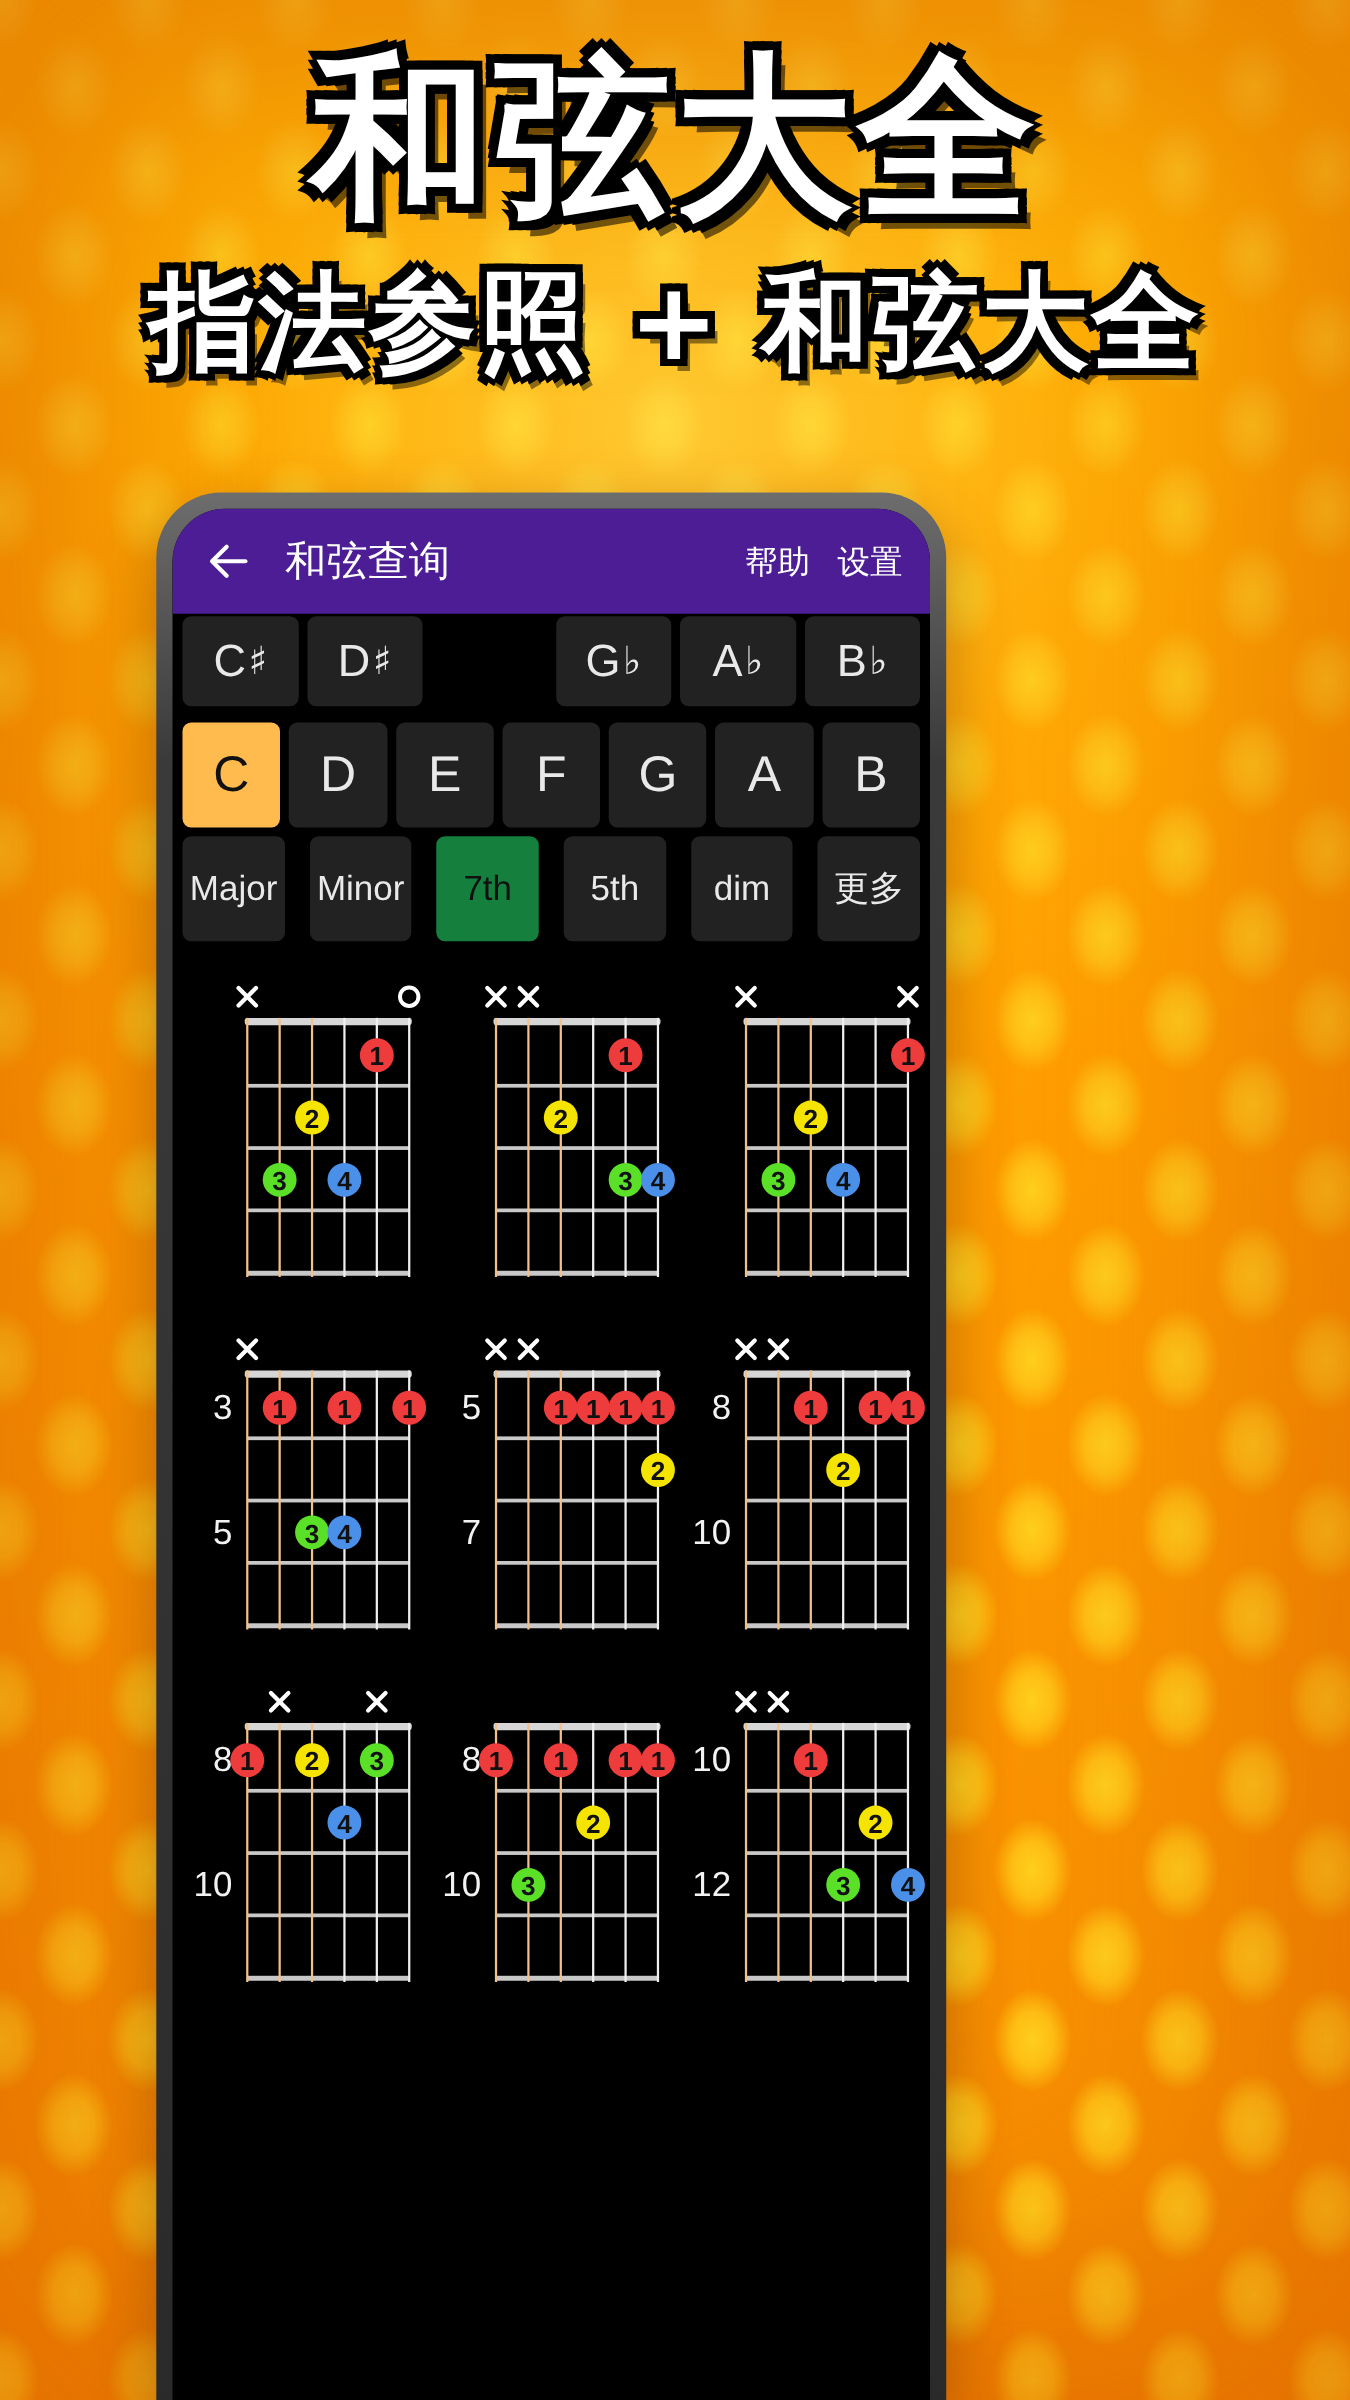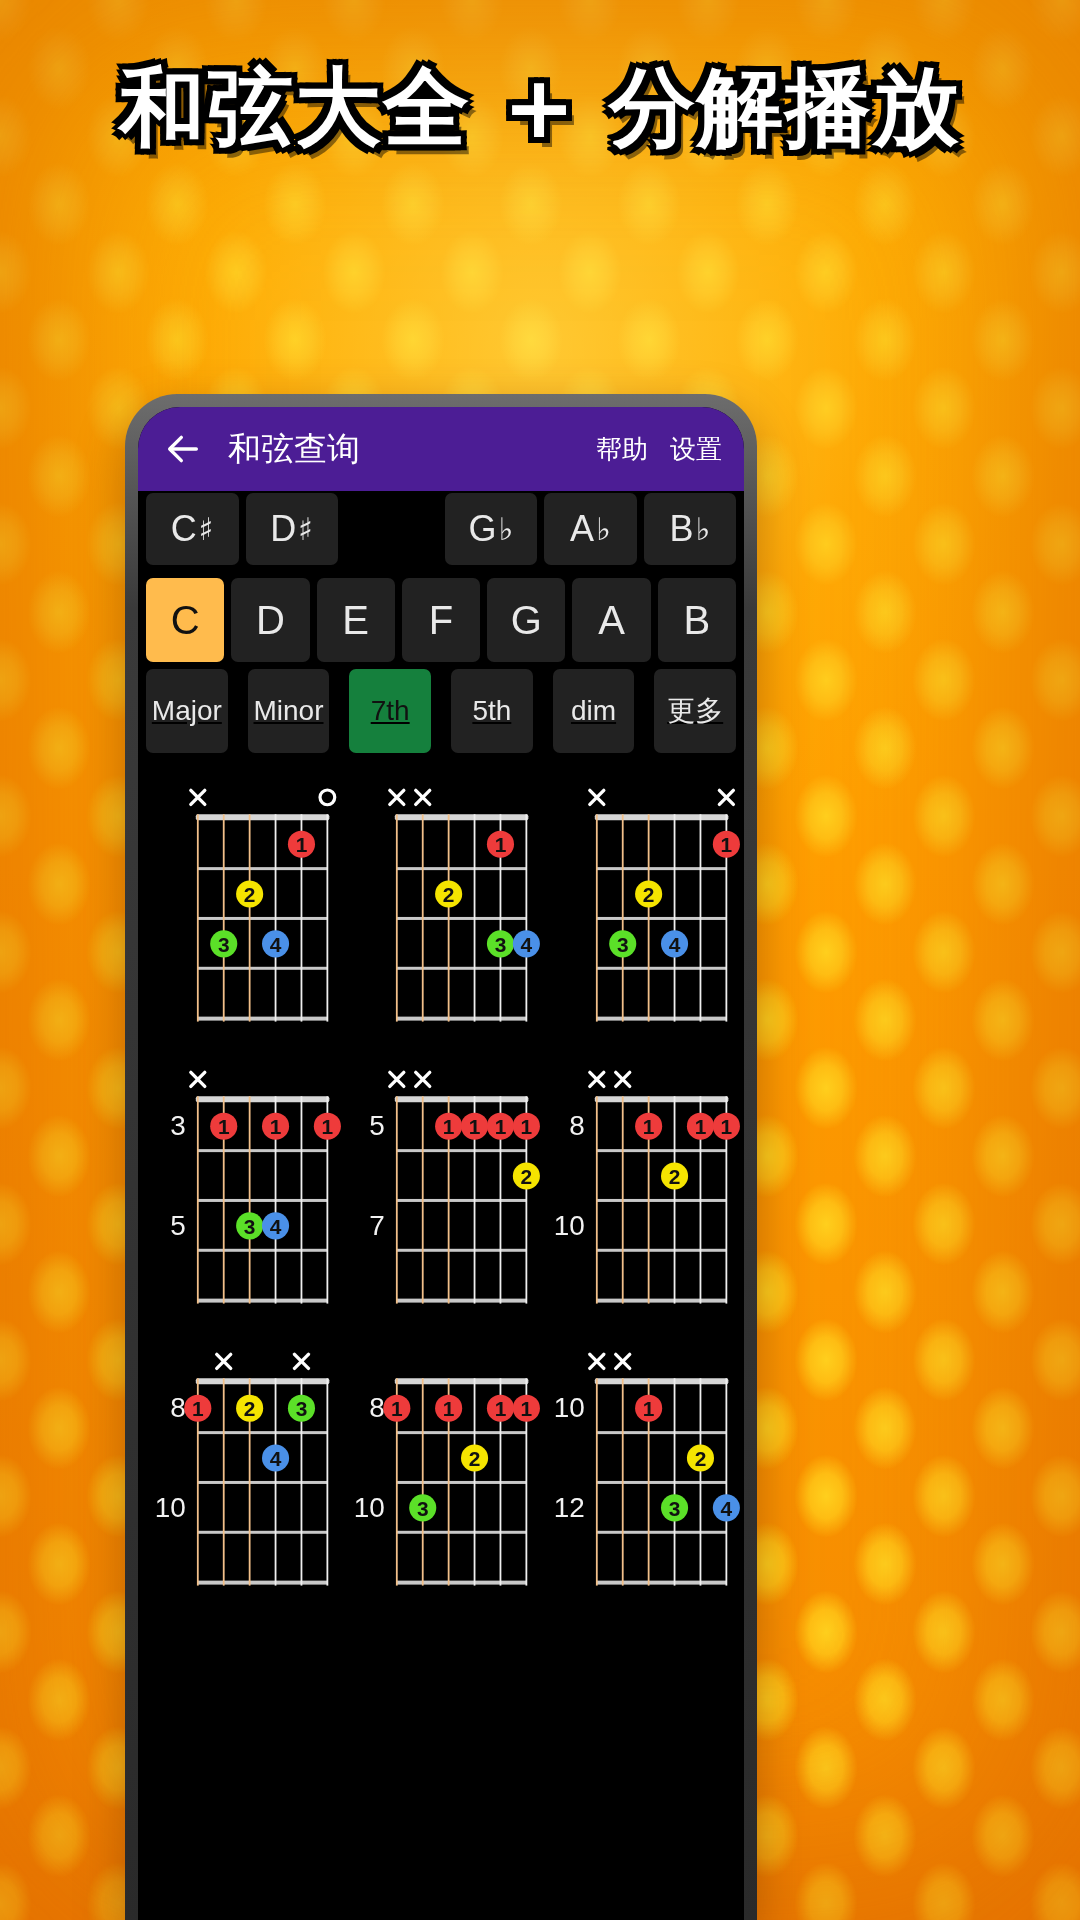--- a/index.html
+++ b/index.html
@@ -75,41 +75,42 @@
     display:flex;align-items:center;justify-content:center;
     font-size:36px;height:100%;box-sizing:border-box;
   }
   .sharps .key{flex:1 1 0;height:72px;}
   .sharps .spacer{flex:1 1 0;background:transparent;}
   .keyrow.naturals{height:84px;margin-top:7px;}
   .naturals .key{flex:1 1 0;font-size:40px;}
   .key.sel{background:#FFBB4D;color:#111;}
   .acc{font-size:31px;margin-left:2px;font-family:"DejaVu Sans",sans-serif;}
 
-  .typerow{display:flex;padding:0 8px;gap:20px;height:84px;margin-top:7px;text-decoration:underline;}
+  .typerow{display:flex;padding:0 8px;gap:20px;height:84px;margin-top:7px;}
   .tkey{
     flex:1 1 0;background:#222;border-radius:7px;color:#e9e9e9;
     display:flex;align-items:center;justify-content:center;font-size:28px;
   }
   .tkey.sel{background:#15803d;color:#111;}
 
   
   .chordgrid{display:flex;flex-wrap:wrap;padding:10px 4px 0 4px;}
   .cell{width:33.333%;box-sizing:border-box;height:282px;position:relative;}
   .diag{position:absolute;left:0;top:0;width:100%;height:100%;}
 </style>
 </head>
 <body>
 
 <div id="bg"></div>
 <div id="bgGlow"></div>
 <div id="vig"></div>
 
 <div class="headline-wrap">
-  <div class="h2">和弦大全 + 分解播放</div>
+  <div class="h1">和弦大全</div>
+  <div class="h2">指法参照 + 和弦大全</div>
 </div>
 
 <div id="phone">
   <div id="screen">
 
     <div class="appbar">
       <div class="back-ico">
         <svg width="40" height="40" viewBox="0 0 24 24" fill="none" stroke="#fff" stroke-width="2" stroke-linecap="round" stroke-linejoin="round">
           <line x1="20" y1="12" x2="5" y2="12"></line>
           <polyline points="11 19 4 12 11 5"></polyline>

